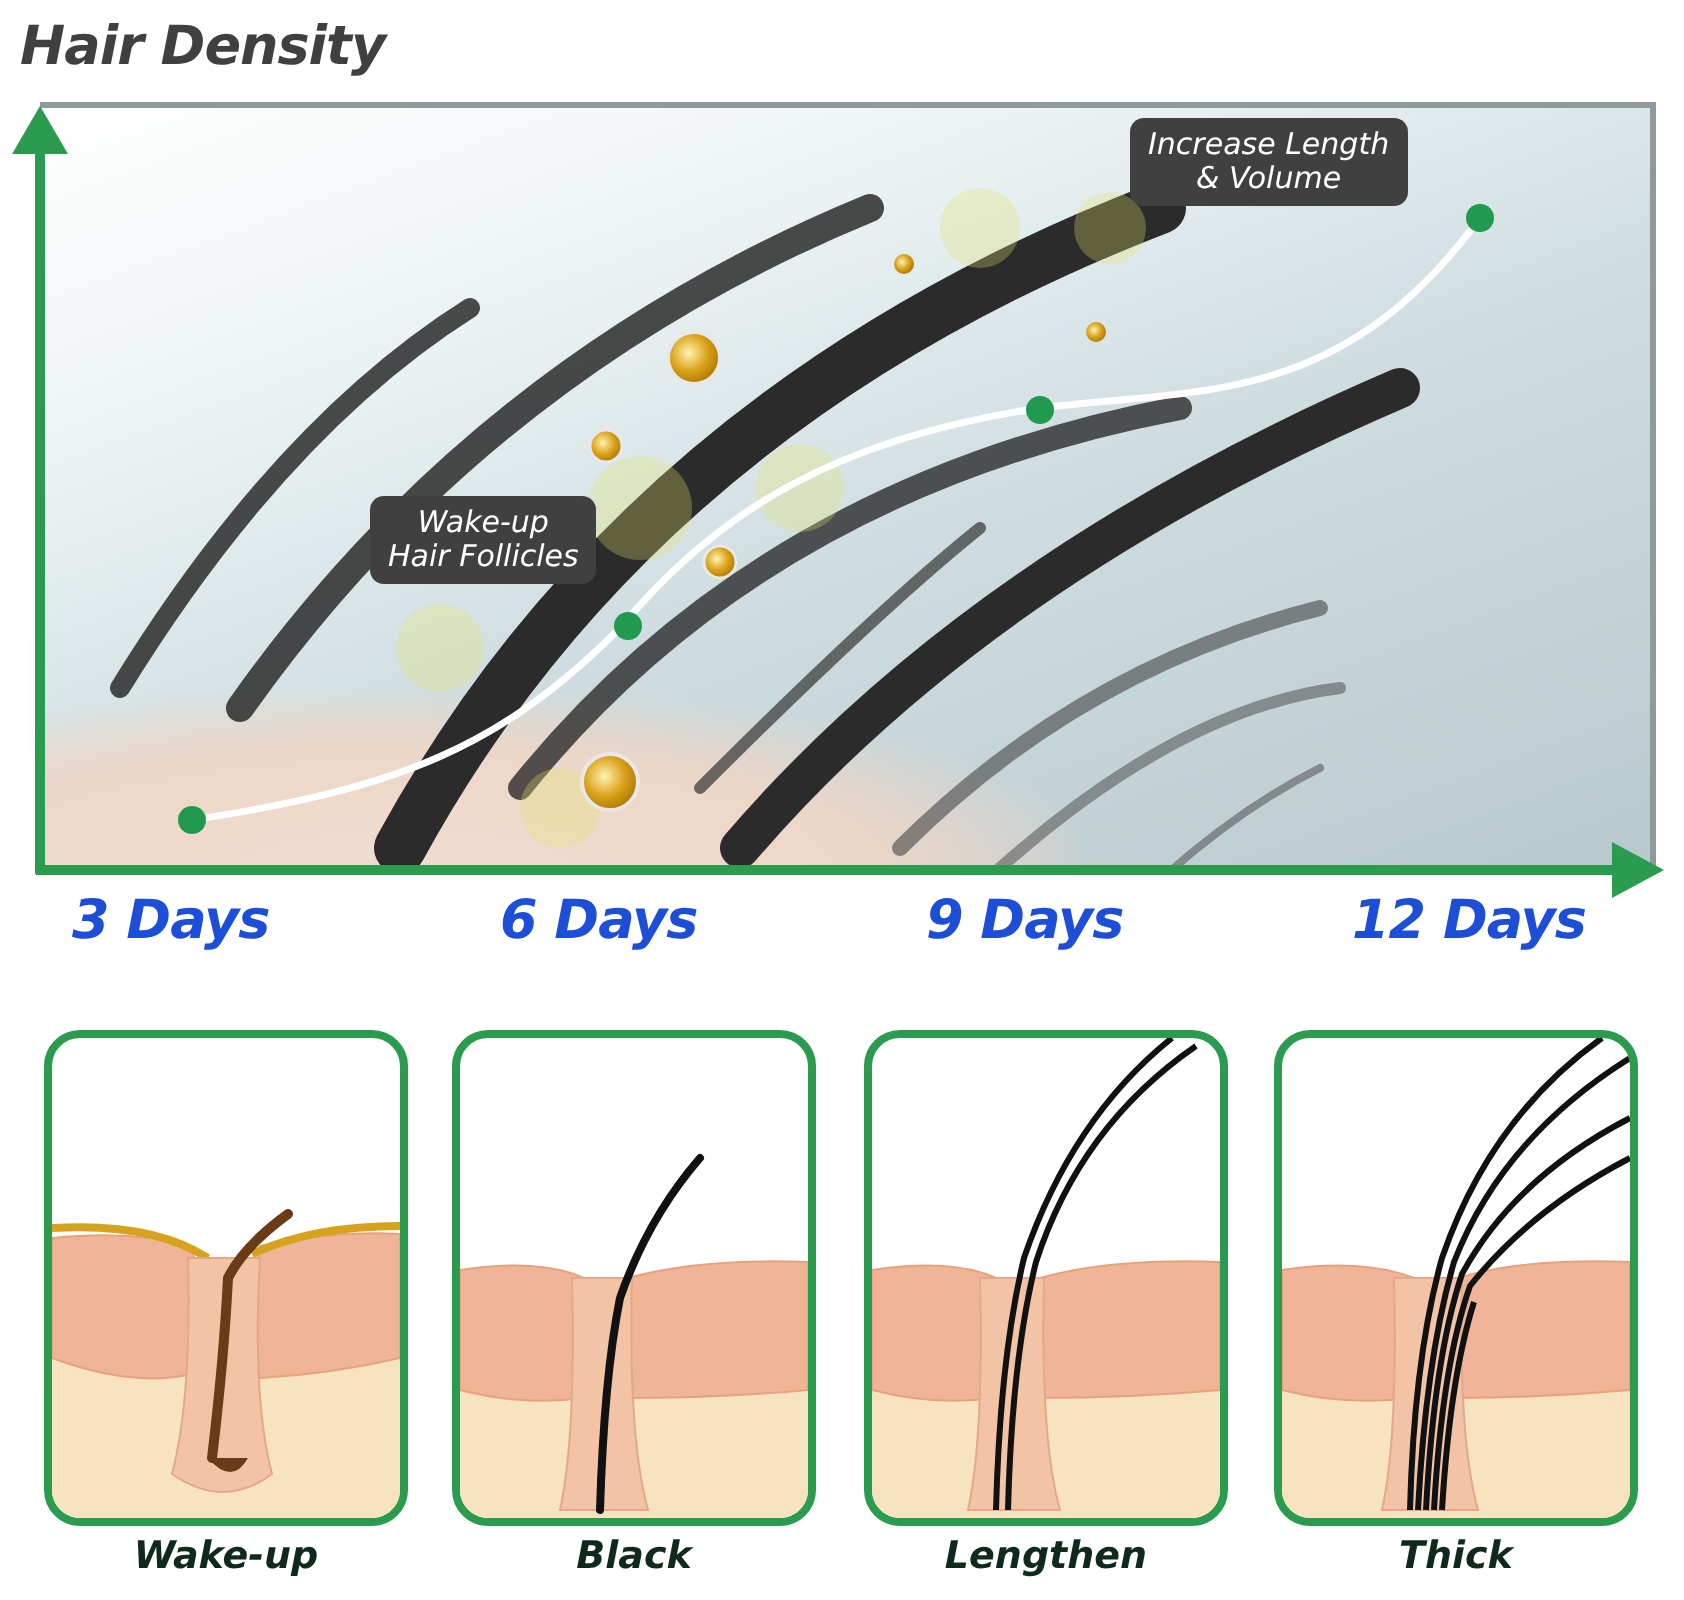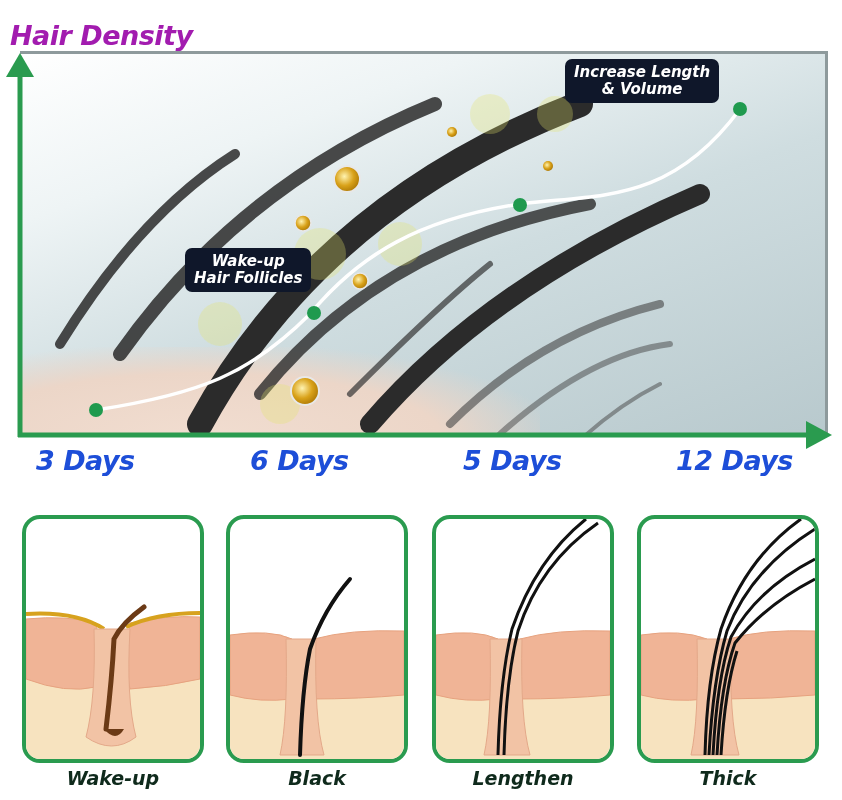--- a/index.html
+++ b/index.html
@@ -1,24 +1,24 @@
 <!DOCTYPE html>
 <html><head>
 <meta charset="utf-8">
 <style>
   html,body{margin:0;padding:0;background:#ffffff;}
   body{width:842px;height:800px;position:relative;overflow:hidden;font-family:"DejaVu Sans","Liberation Sans",sans-serif;}
-  .title{position:absolute;left:10px;top:20px;font-size:27px;font-weight:bold;font-style:italic;color:#a21caf;letter-spacing:-0.5px;}
+  .title{position:absolute;left:10px;top:8px;font-size:27px;font-weight:bold;font-style:italic;color:#404040;letter-spacing:-0.5px;}
   .chart{position:absolute;left:0;top:45px;width:842px;height:410px;}
   .plot-bg{position:absolute;left:20px;top:6px;width:808px;height:386px;
     background:linear-gradient(160deg,#ffffff 0%,#eef4f5 25%,#cfdde0 55%,#b8c9cd 100%);
     border-top:3px solid #8e9a9c;border-right:3px solid #8e9a9c;box-sizing:border-box;overflow:hidden;}
   .skin{position:absolute;left:0;bottom:0;width:520px;height:90px;
     background:radial-gradient(ellipse at 35% 100%,#f1ddd0 0%,#ecd6c8 50%,rgba(236,214,200,0) 75%);}
-  .label{position:absolute;background:#0f172a;color:#ffffff;font-weight:bold;font-style:italic;font-size:15px;
+  .label{position:absolute;background:#404040;color:#ffffff;font-weight:normal;font-style:italic;font-size:15px;
     line-height:17px;text-align:center;padding:5px 9px;border-radius:7px;white-space:pre-line;}
   .xlabel{position:absolute;top:445px;font-size:27px;font-weight:bold;font-style:italic;color:#1d4ed8;letter-spacing:-0.5px;}
   .card{position:absolute;top:515px;width:182px;height:248px;border:4px solid #2a9b4f;border-radius:18px;box-sizing:border-box;overflow:hidden;background:#fff;}
   .card svg{position:absolute;left:0;top:0;}
   .caption{position:absolute;top:767px;width:190px;text-align:center;font-size:19px;font-weight:bold;font-style:italic;color:#0f2a1c;}
 </style>
 </head>
 <body>
 
 <div class="title">Hair Density</div>
@@ -77,21 +77,21 @@
   </svg>
 
   <div class="label" style="left:185px;top:203px;">Wake-up
 Hair Follicles</div>
   <div class="label" style="left:565px;top:14px;">Increase Length
 &amp; Volume</div>
 </div>
 
 <div class="xlabel" style="left:36px;">3 Days</div>
 <div class="xlabel" style="left:250px;">6 Days</div>
-<div class="xlabel" style="left:463px;">5 Days</div>
+<div class="xlabel" style="left:463px;">9 Days</div>
 <div class="xlabel" style="left:676px;">12 Days</div>
 
 <div class="card" style="left:22px;">
   <svg width="174" height="240">
     <rect x="0" y="140" width="174" height="100" fill="#f7e3bf"></rect>
     <path d="M0 100 Q40 96 70 104 Q78 150 70 168 Q40 175 0 160 Z" fill="#f0b496" stroke="#e6a27f"></path>
     <path d="M104 104 Q140 96 174 98 L174 160 Q140 168 104 170 Q96 140 104 104 Z" fill="#f0b496" stroke="#e6a27f"></path>
     <path d="M0 95 Q50 92 78 110 M174 94 Q130 94 100 108" stroke="#d7a21e" stroke-width="4" fill="none"></path>
     <path d="M68 110 Q70 180 60 218 Q86 236 110 218 Q100 180 104 110 Z" fill="#f2c3a5" stroke="#e3a889"></path>
     <path d="M80 210 Q86 160 88 120 Q96 104 118 88" stroke="#6b3a16" stroke-width="5" fill="none" stroke-linecap="round"></path>

